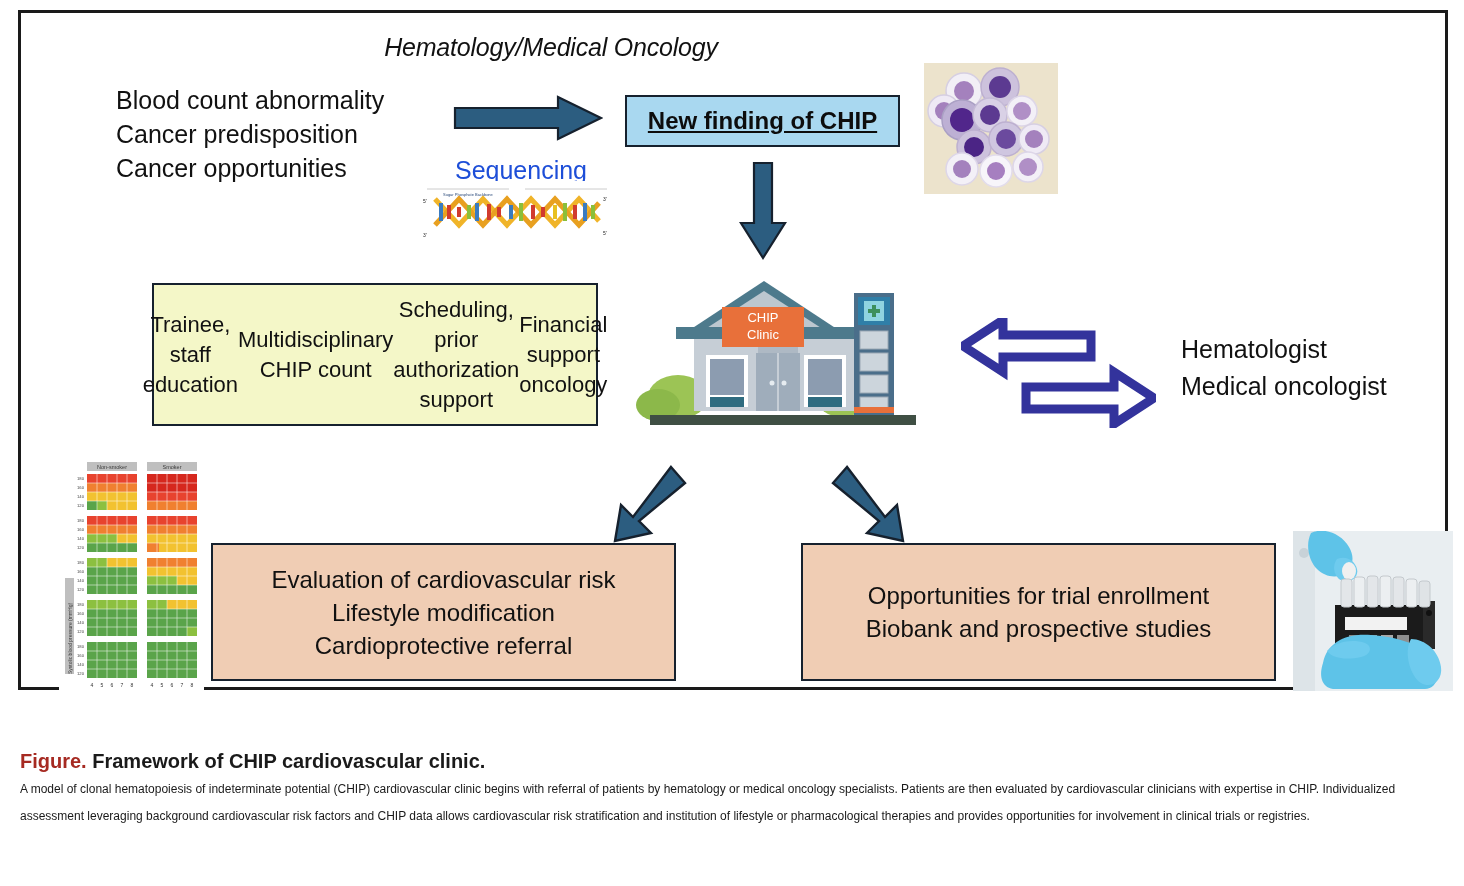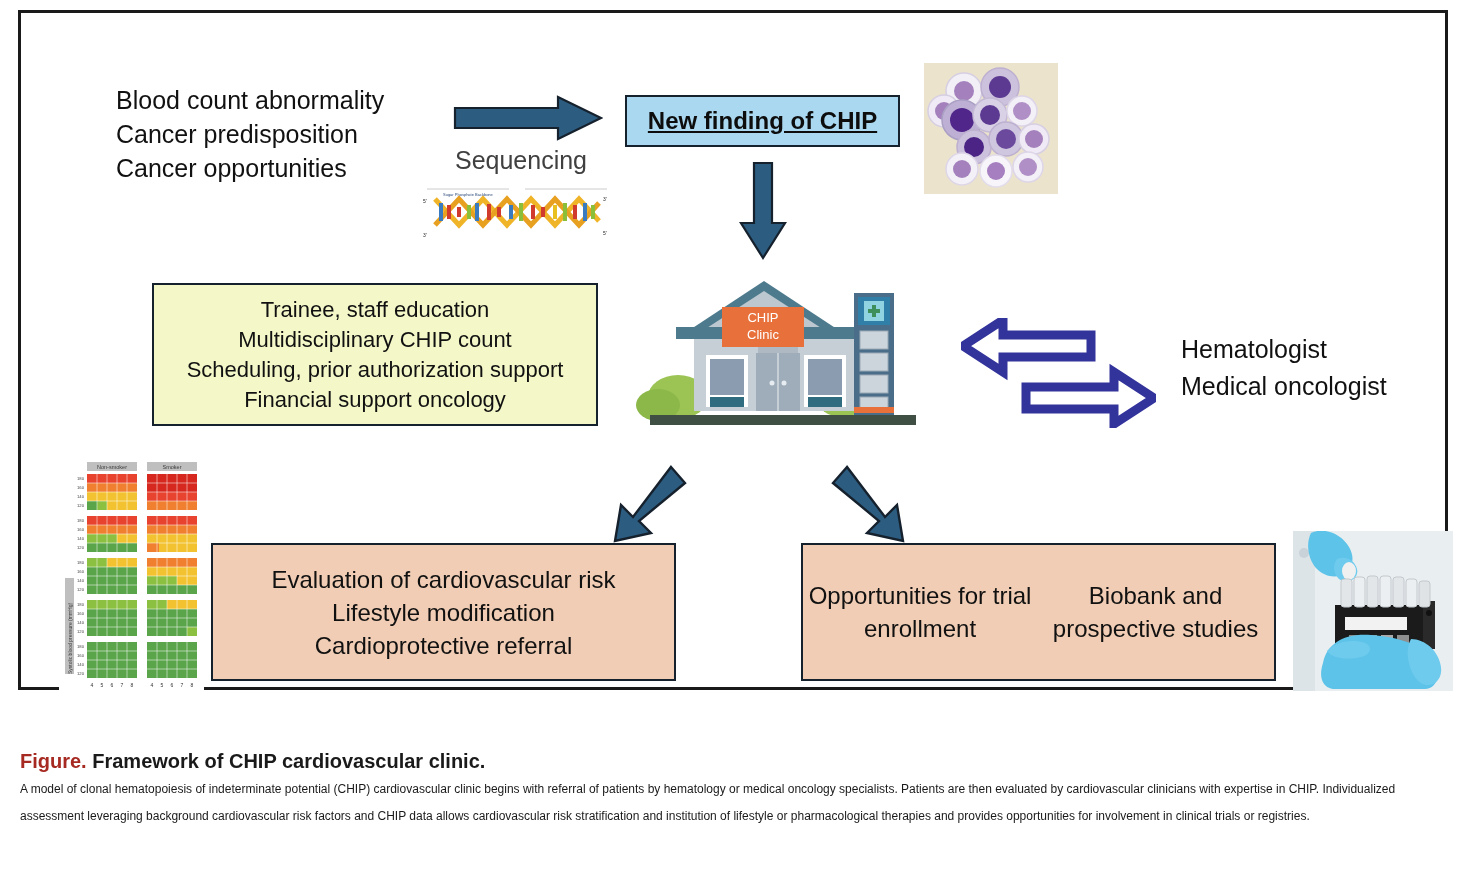--- a/index.html
+++ b/index.html
@@ -19,40 +19,40 @@
   }
   .referral-list{
     position:absolute;left:95px;top:70px;width:330px;
     font-size:25px;line-height:34px;color:#111;
   }
   .referral-list div{white-space:nowrap;}
 
   
   .arrow-right-top{position:absolute;left:432px;top:82px;width:150px;height:46px;}
   .seq-label{
-    position:absolute;left:405px;top:133px;width:190px;text-align:center;
-    font-size:25px;color:#404040;
+    position:absolute;left:405px;top:143px;width:190px;text-align:center;
+    font-size:25px;color:#1d4ed8;
   }
   .dna-img{position:absolute;left:400px;top:168px;width:192px;height:62px;}
 
   .chip-box{
     position:absolute;left:604px;top:82px;width:275px;height:52px;
     background:#a9d8f0;border:2.5px solid #16212e;box-sizing:border-box;
     display:flex;align-items:center;justify-content:center;
     font-size:24px;font-weight:bold;color:#0d0d0d;text-decoration:underline;
   }
   .arrow-down-chip{position:absolute;left:718px;top:148px;width:48px;height:100px;}
 
   .cells-img{position:absolute;left:903px;top:50px;width:134px;height:131px;
     background:#ece3cc;}
 
   .support-box{
     position:absolute;left:131px;top:270px;width:446px;height:143px;
     background:#f4f7c8;border:2.5px solid #16212e;box-sizing:border-box;
-    display:flex;flex-direction:column;align-items:center;justify-content:center;
+    display:flex;align-items:center;justify-content:center;
     font-size:22px;line-height:30px;color:#111;text-align:center;
   }
 
   .clinic-img{position:absolute;left:615px;top:262px;width:295px;height:160px;}
 
   .double-arrow{position:absolute;left:940px;top:305px;width:195px;height:110px;}
   .spec-list{
     position:absolute;left:1160px;top:318px;width:300px;
     font-size:25px;line-height:37px;color:#111;
   }
@@ -64,38 +64,39 @@
 
   .cv-box{
     position:absolute;left:190px;top:530px;width:465px;height:138px;
     background:#f0cdb4;border:2.5px solid #16212e;box-sizing:border-box;
     display:flex;flex-direction:column;justify-content:center;
     font-size:24px;line-height:33px;color:#111;text-align:center;
   }
   .trial-box{
     position:absolute;left:780px;top:530px;width:475px;height:138px;
     background:#f0cdb4;border:2.5px solid #16212e;box-sizing:border-box;
-    display:flex;flex-direction:row;align-items:center;justify-content:center;
+    display:flex;flex-direction:column;align-items:center;justify-content:center;
     font-size:24px;line-height:33px;color:#111;text-align:center;
   }
   .lab-img{position:absolute;left:1272px;top:518px;width:160px;height:160px;}
 
   .caption{
     position:absolute;left:20px;top:706px;width:1424px;
     font-size:19.5px;line-height:26.5px;color:#1a1a1a;margin-top:40px;
   }
   .cap-head{font-weight:bold;font-size:20px;line-height:30px;}
   .cap-figure{color:#a62a22;font-weight:bold;}
   .cap-body{font-size:12px;}
 </style>
 </head>
 <body>
 
 <div class="figure-frame">
 
+  <div class="hdr-title">Hematology/Medical Oncology</div>
 
   <div class="referral-list">
     <div>Blood count abnormality</div>
     <div>Cancer predisposition</div>
     <div>Cancer opportunities</div>
   </div>
 
   <svg class="arrow-right-top" viewBox="0 0 150 46">
     <polygon points="2,13 105,13 105,2 148,23 105,44 105,33 2,33" fill="#2c5d80" stroke="#16212e" stroke-width="2.2"></polygon>
   </svg>

